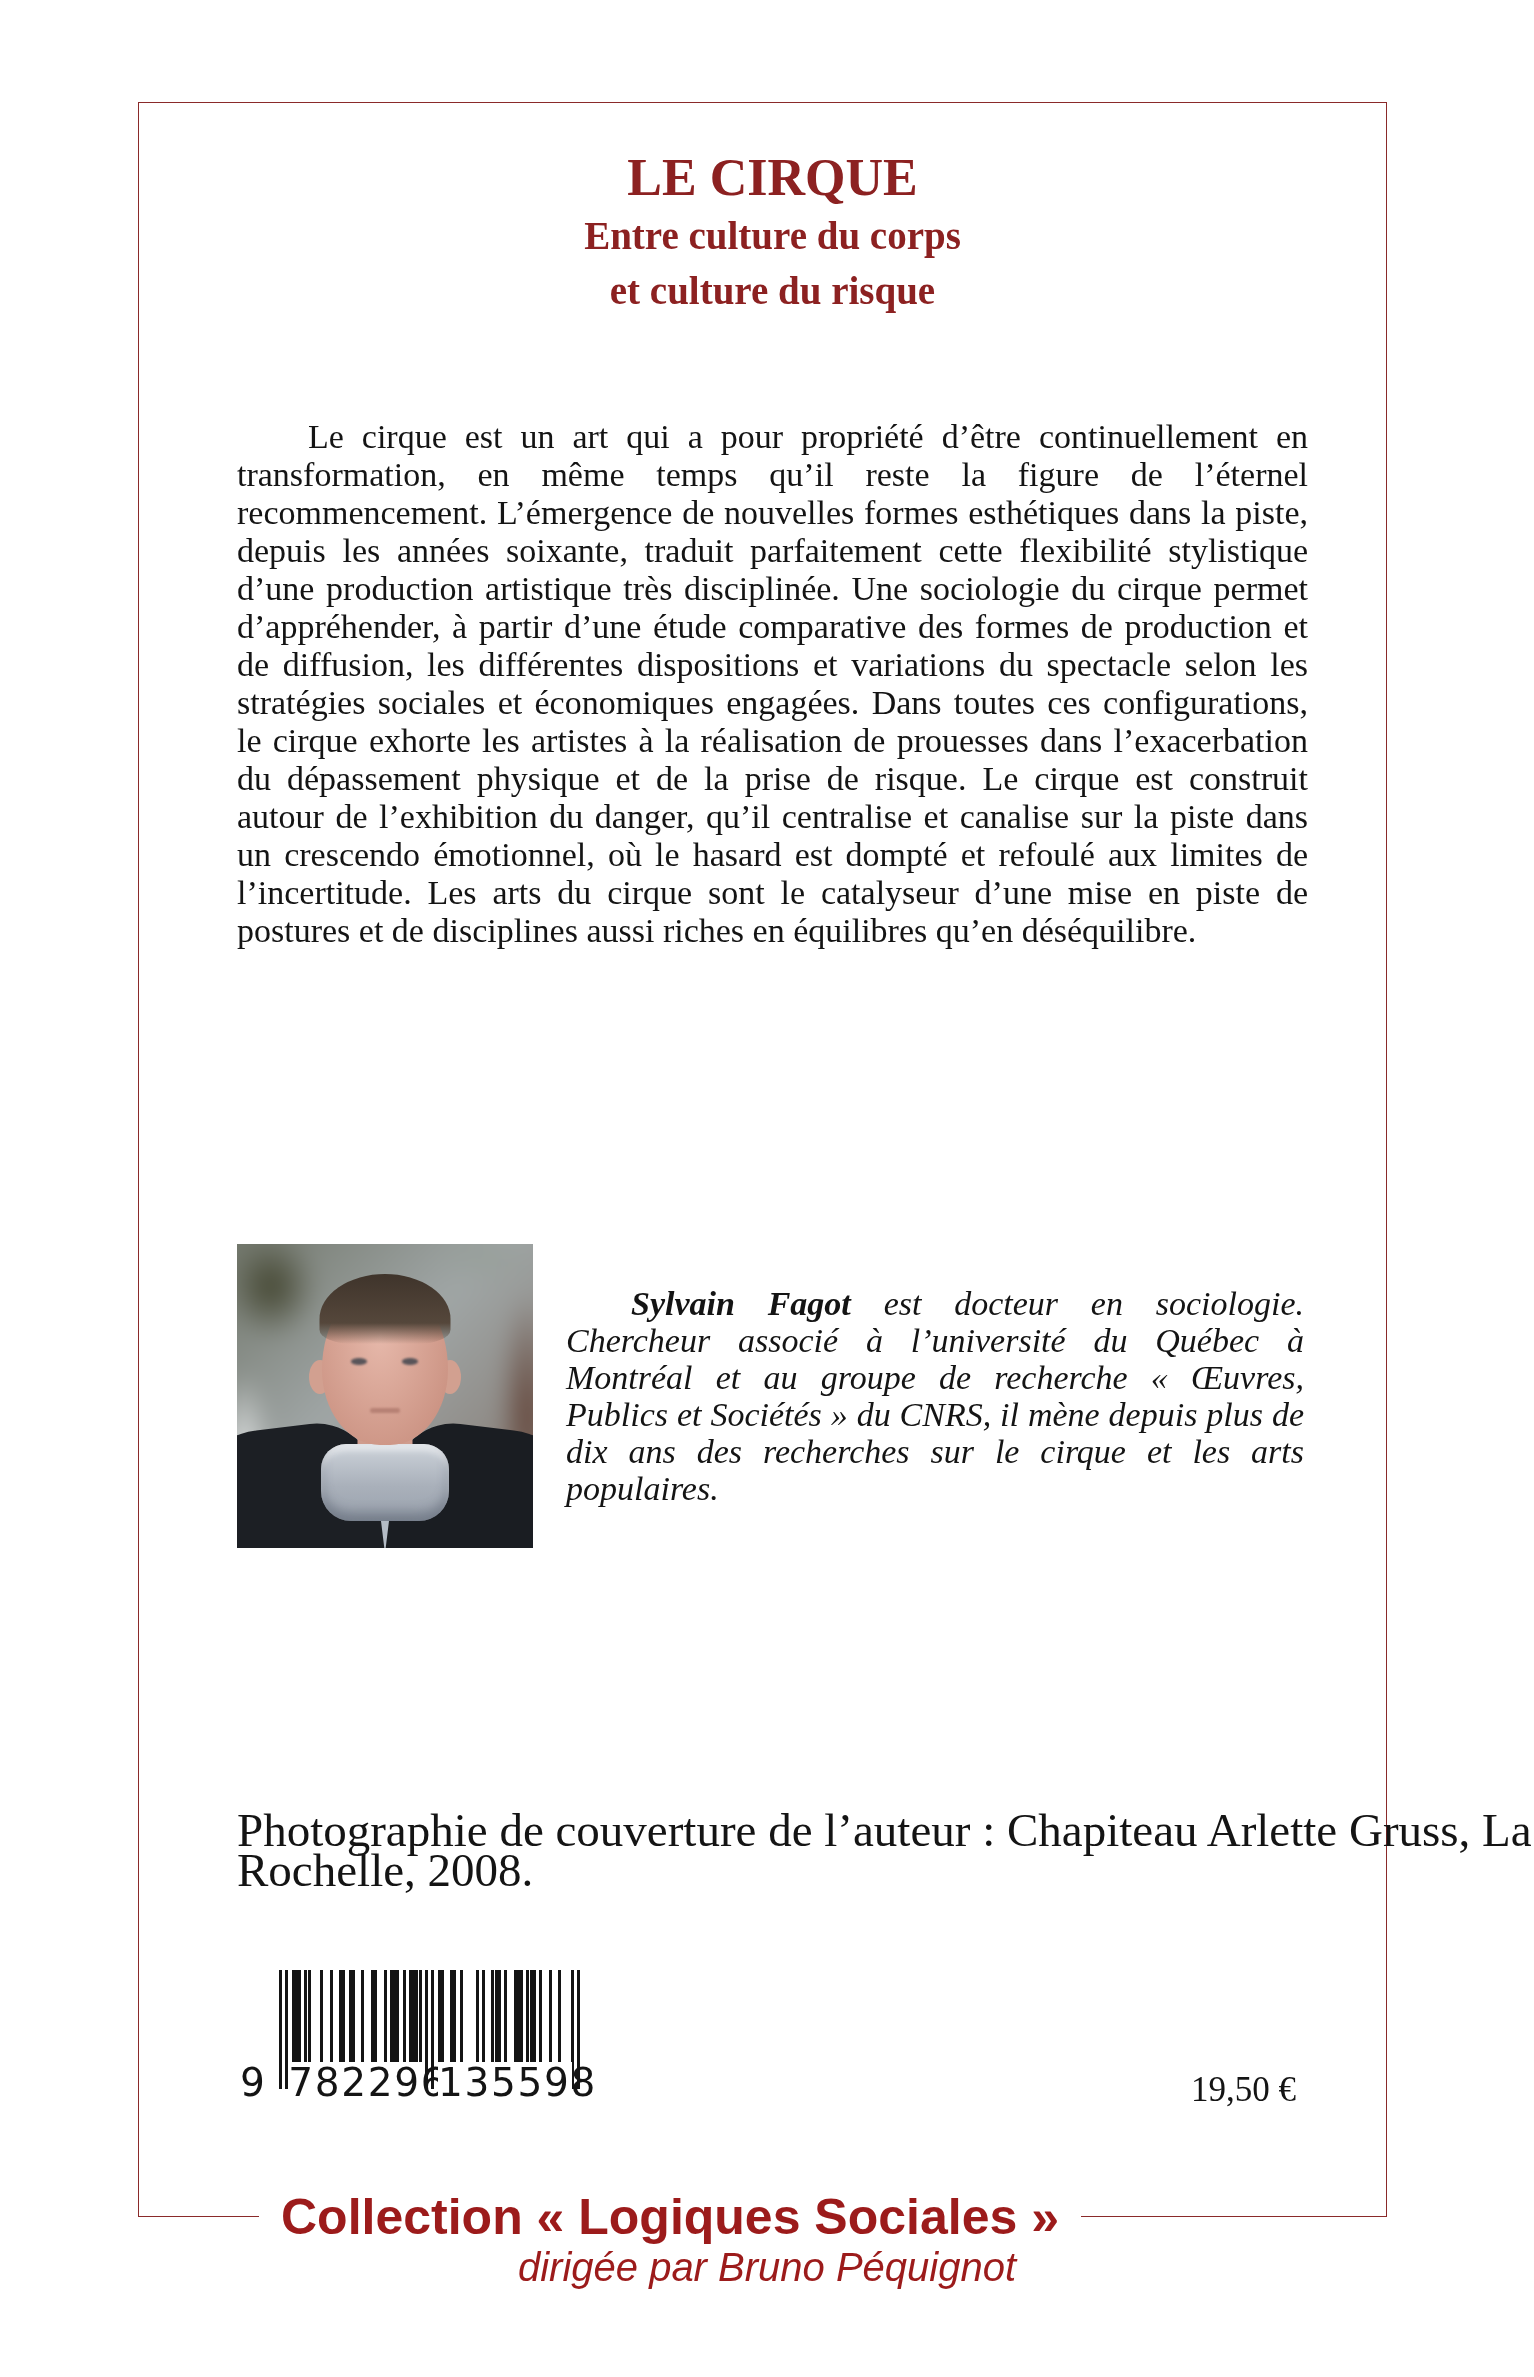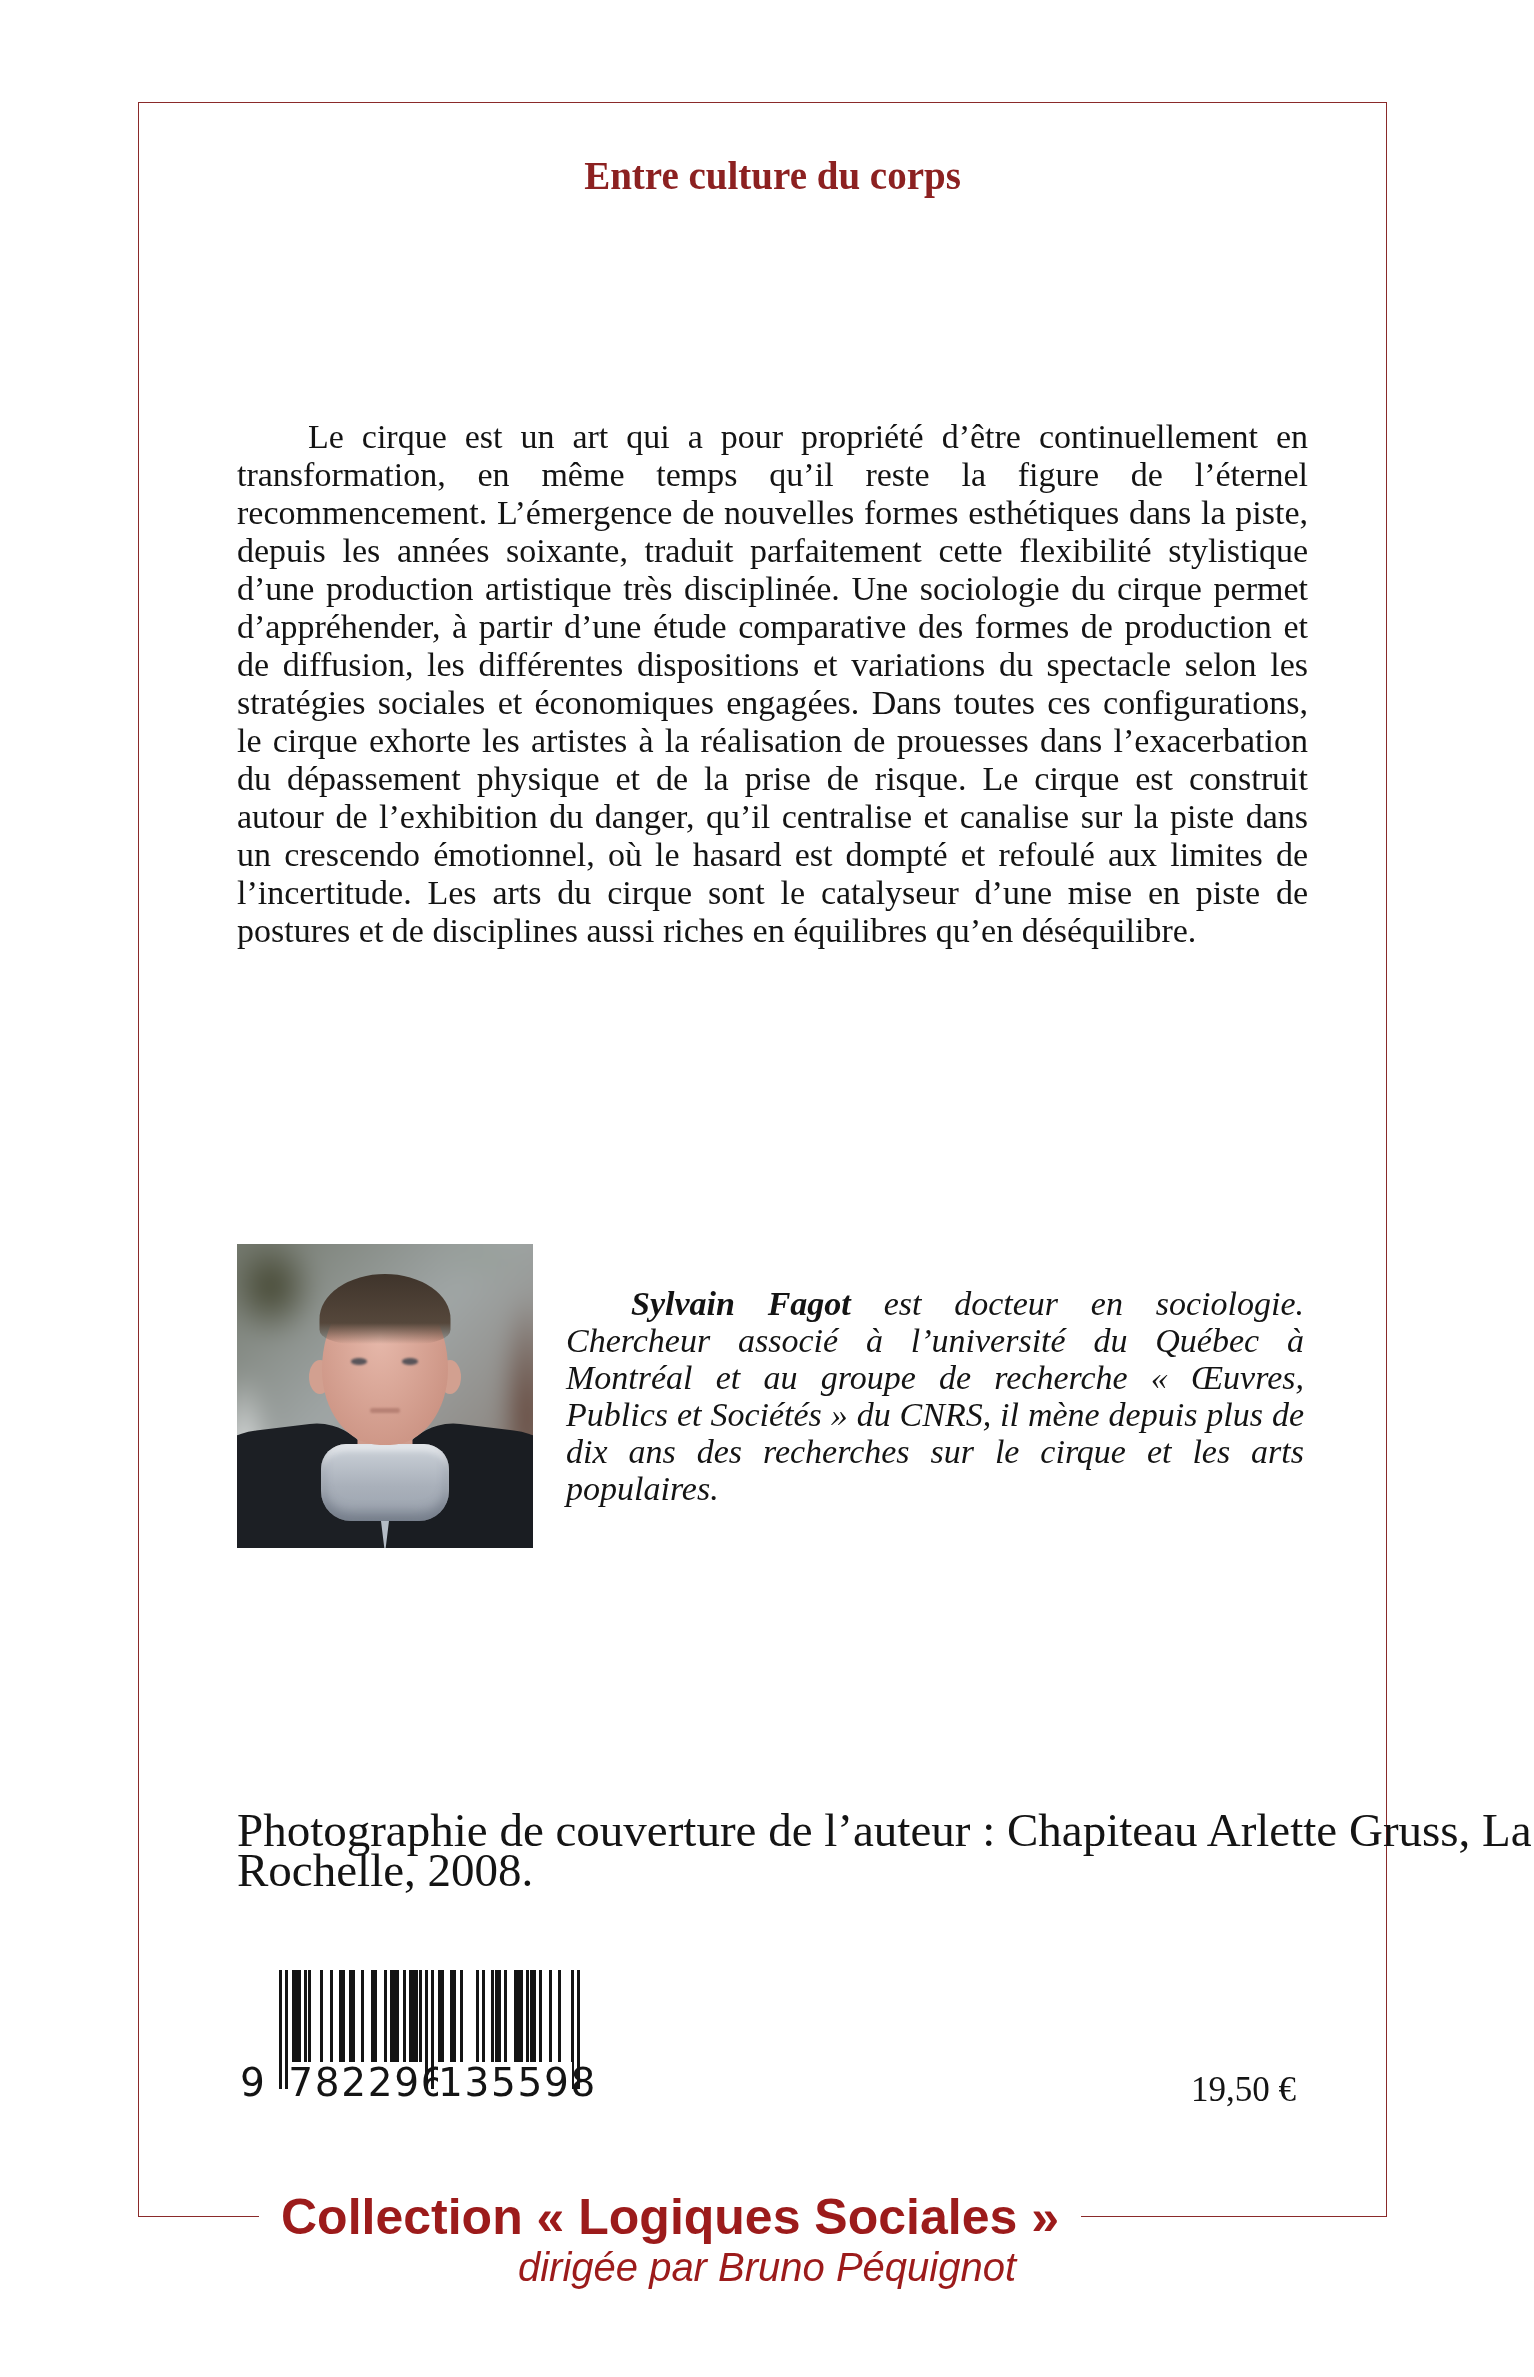--- a/index.html
+++ b/index.html
@@ -141,21 +141,23 @@
   }
 </style>
 </head>
 <body>
 
 <div class="page">
 
   <div class="frame"></div>
 
   <header class="title-block">
+    <div class="title-line1">LE CIRQUE</div>
     <div class="title-line2">Entre culture du corps</div>
+    <div class="title-line3">et culture du risque</div>
   </header>
 
   <section class="synopsis">
     <p>Le cirque est un art qui a pour propriété d’être continuellement en transformation, en même temps qu’il reste la figure de l’éternel recommencement. L’émergence de nouvelles formes esthétiques dans la piste, depuis les années soixante, traduit parfaitement cette flexibilité stylistique d’une production artistique très disciplinée. Une sociologie du cirque permet d’appréhender, à partir d’une étude comparative des formes de production et de diffusion, les différentes dispositions et variations du spectacle selon les stratégies sociales et économiques engagées. Dans toutes ces configurations, le cirque exhorte les artistes à la réalisation de prouesses dans l’exacerbation du dépassement physique et de la prise de risque. Le cirque est construit autour de l’exhibition du danger, qu’il centralise et canalise sur la piste dans un crescendo émotionnel, où le hasard est dompté et refoulé aux limites de l’incertitude. Les arts du cirque sont le catalyseur d’une mise en piste de postures et de disciplines aussi riches en équilibres qu’en déséquilibre.</p>
   </section>
 
   <div class="author-photo">
     <div class="ph-bg"></div>
     <div class="ph-chest"></div>
     <div class="ph-shoulder-l"></div>

